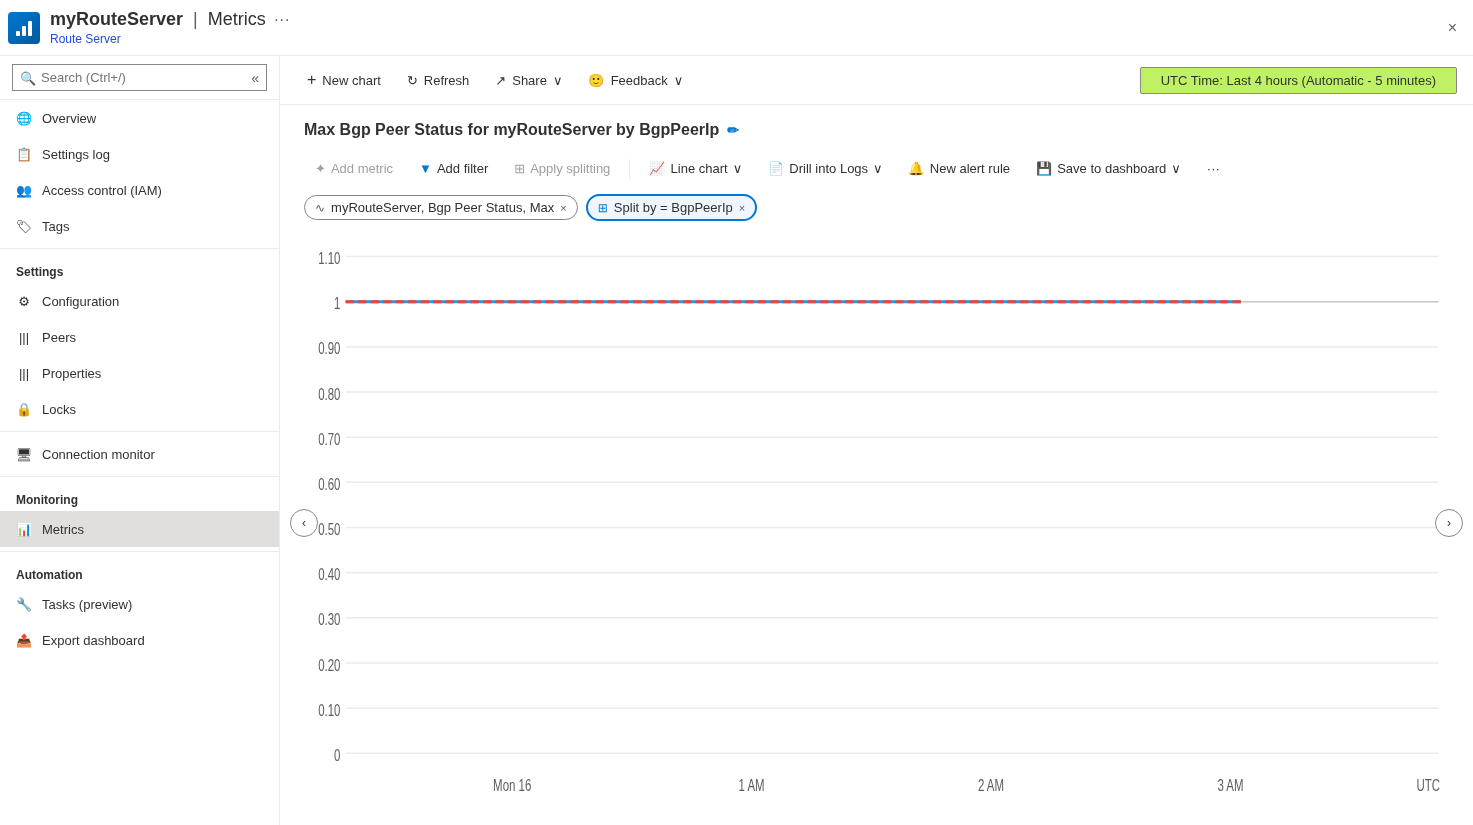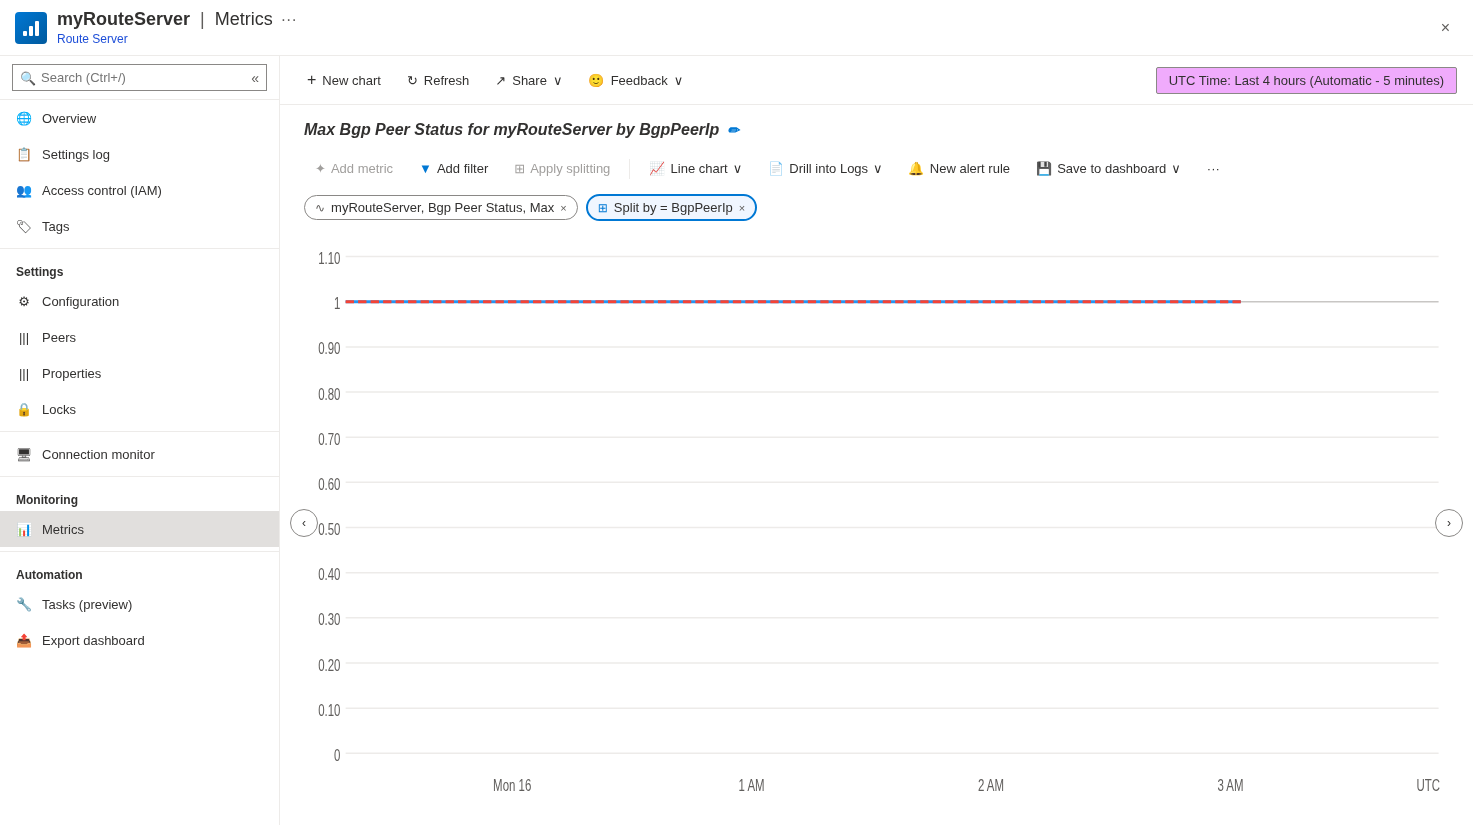--- a/index.html
+++ b/index.html
@@ -2,21 +2,21 @@
 <html><head>
   <meta charset="utf-8">
   <style>
     * { box-sizing: border-box; margin: 0; padding: 0; }
     body { font-family: 'Segoe UI', Arial, sans-serif; font-size: 13px; background: #f3f2f1; color: #323130; overflow: hidden; }
 
     
     .header {
       display: flex;
       align-items: center;
-      padding: 10px 15px;
+      padding: 10px 8px;
       background: #fff;
       border-bottom: 1px solid #edebe9;
       height: 56px;
     }
     .header-icon {
       width: 32px; height: 32px;
       background: linear-gradient(135deg, #0078d4, #005a9e);
       border-radius: 4px;
       display: flex; align-items: center; justify-content: center;
       margin-right: 10px;
@@ -145,44 +145,43 @@
       background: transparent;
       cursor: pointer;
       font-size: 13px;
       color: #323130;
       white-space: nowrap;
     }
     .time-selector {
       margin-left: auto;
       border: 1px solid #8a8886;
       border-radius: 2px;
-      padding: 5px 12px;
-      font-size: 13px;
-      cursor: pointer;
-      background: #f0abfc;
+      padding: 5px 20px;
+      font-size: 13px;
+      cursor: pointer;
+      background: #bef264;
       color: #323130;
     }
 
     
     .chart-container {
       flex: 1;
       padding: 16px 24px;
       background: #fff;
       overflow: hidden;
       display: flex;
       flex-direction: column;
     }
     .chart-title {
       display: flex;
       align-items: center;
       font-size: 16px;
       font-weight: 600;
       margin-bottom: 16px;
       gap: 8px;
-      font-style: italic;
     }
     .chart-title-edit {
       color: #0078d4;
       cursor: pointer;
       font-size: 14px;
     }
 
     
     .chart-toolbar {
       display: flex;

